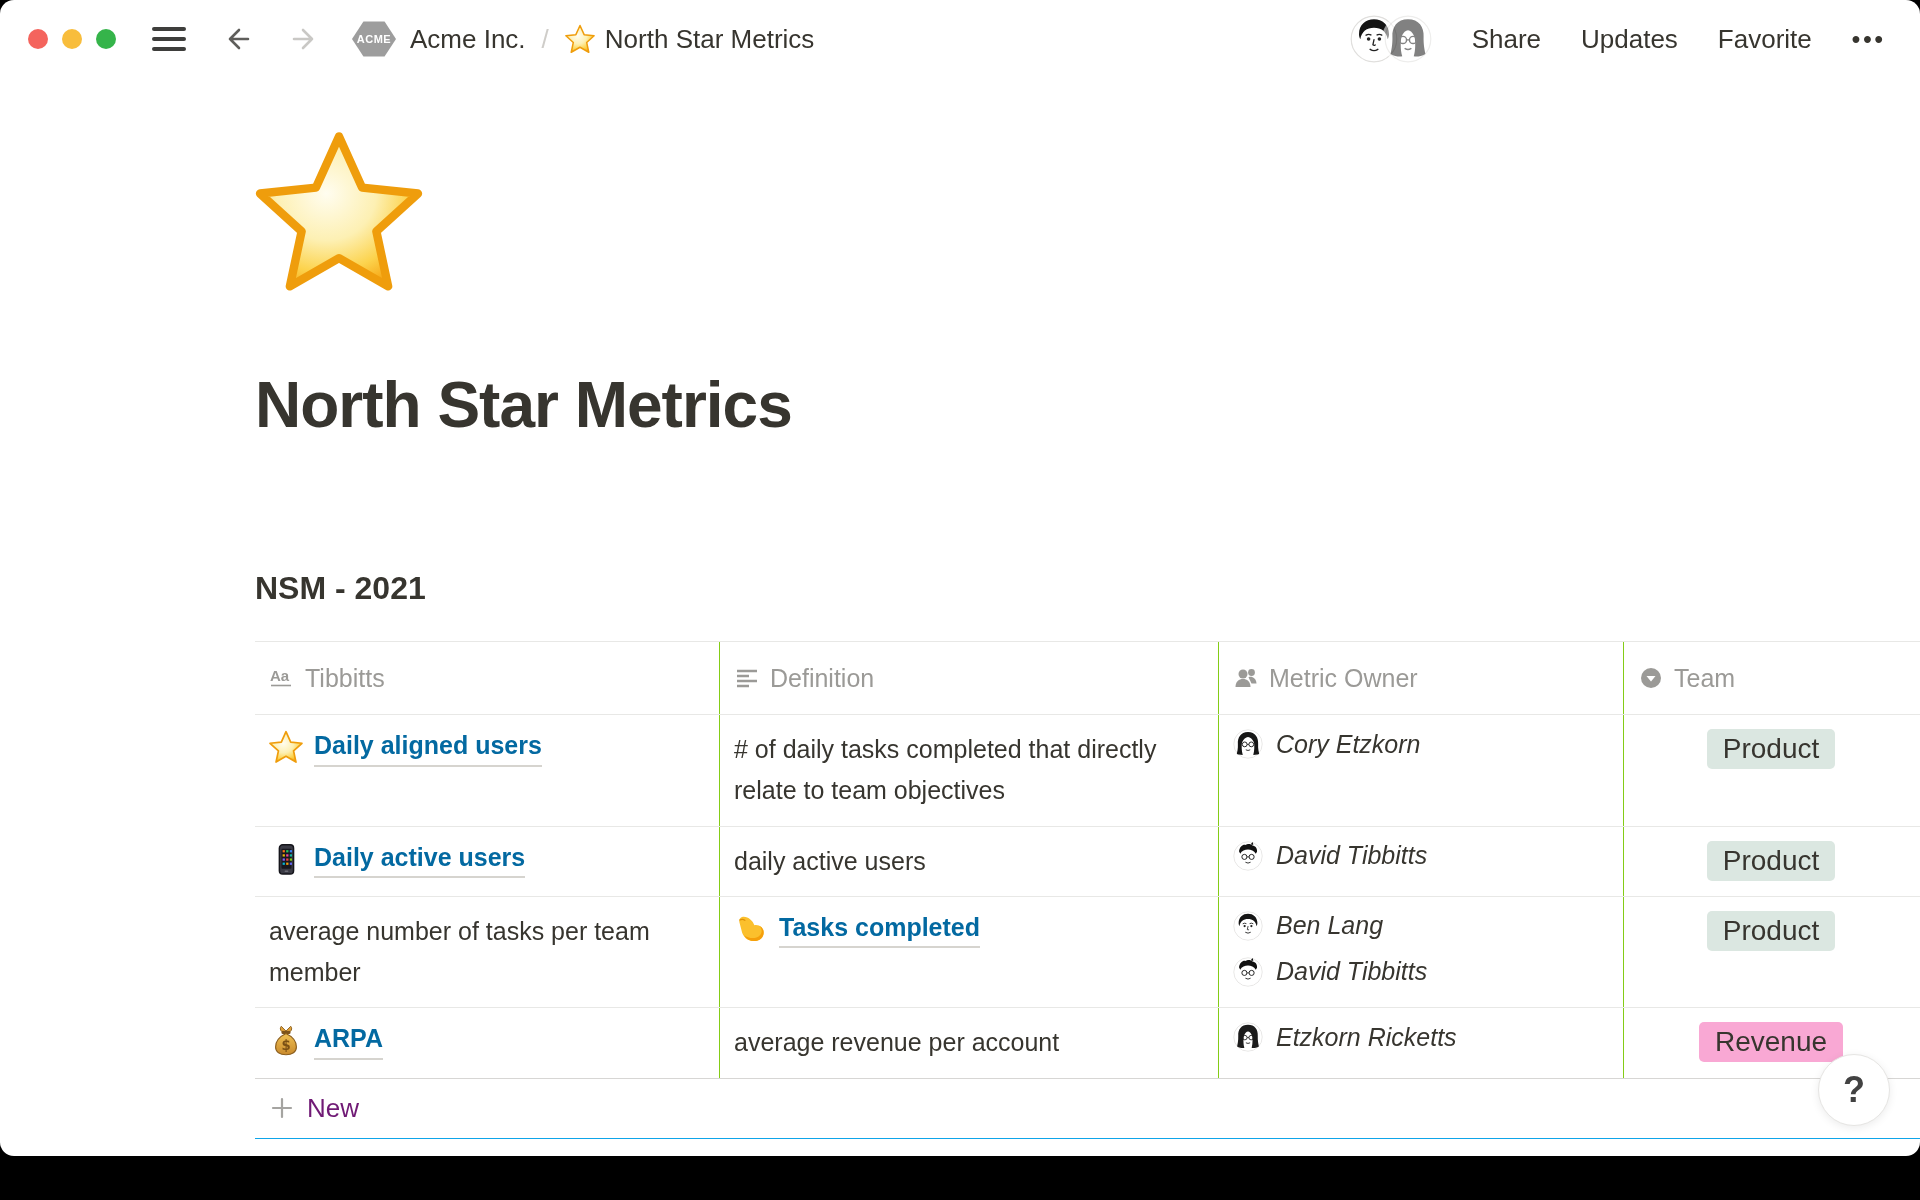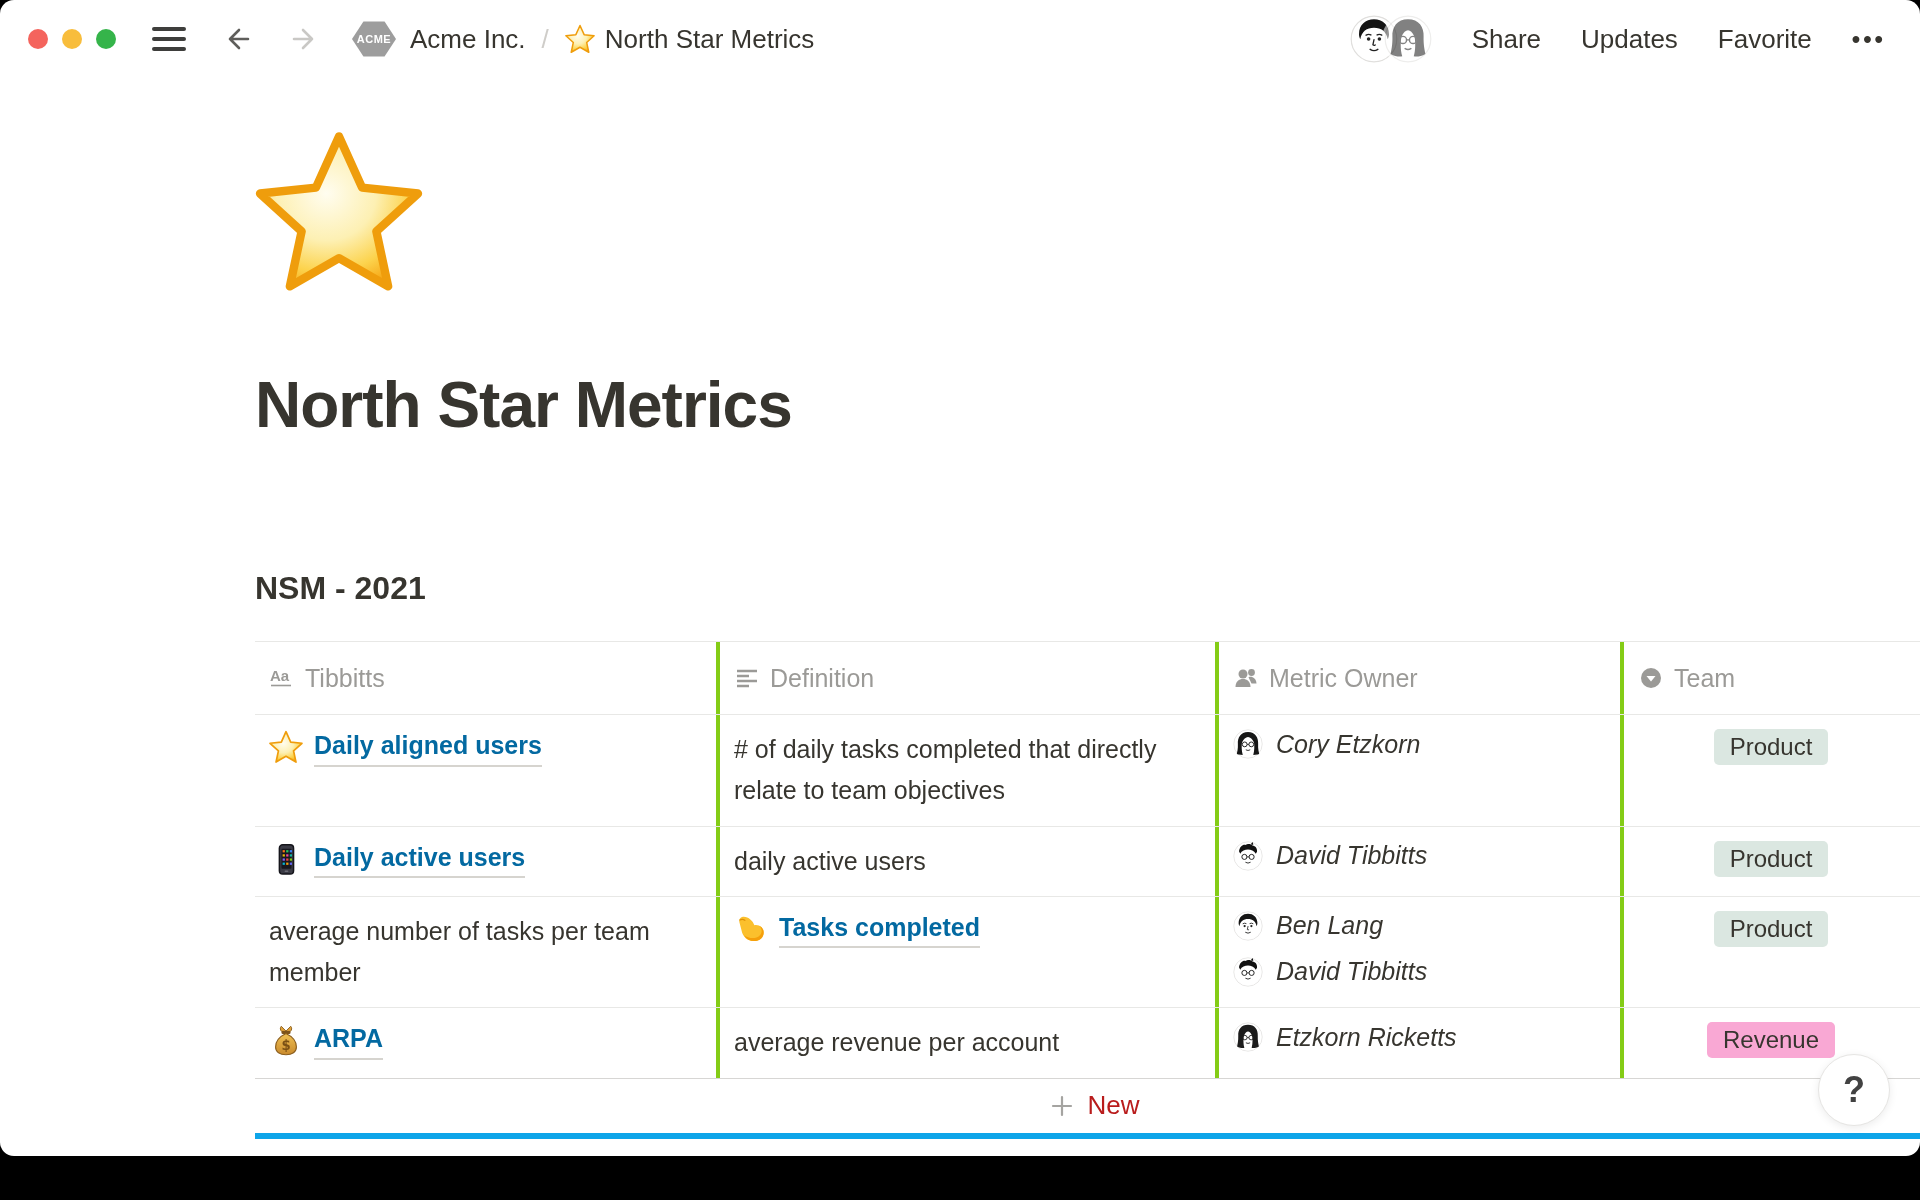--- a/index.html
+++ b/index.html
@@ -44,45 +44,45 @@
   .content { padding-left:255px; }
   .page-icon { margin-top:50px; width:168px; height:168px; cursor:pointer; }
   h1.page-title { margin-top:68px; font-size:64px; font-weight:bold; letter-spacing:-1px; color:#37352f; cursor:text; }
   h2.section-heading { margin-top:128px; font-size:32px; font-weight:bold; color:#37352f; cursor:text; }
 
   
   .db-table { margin-top:34px; width:1665px; }
   .db-row { display:grid; grid-template-columns:465px 499px 405px 1fr; border-bottom:1px solid #e8e8e6; }
   .db-row.header-row { border-top:1px solid #e8e8e6; }
   .db-row.last-data { border-bottom:1px solid #d7d6d4; }
-  .db-cell { padding:14px 16px 14px 14px; border-right:4px solid #84cc16; }
+  .db-cell { padding:14px 16px 14px 14px; border-right:1px solid #84cc16; }
   .db-cell:last-child { border-right:none;text-align:center; }
 
   .header-row .db-cell { display:flex; align-items:center; gap:10px; color:#9b9a97;
        font-size:25px; height:72px; cursor:pointer; }
   .prop-icon { width:26px; height:26px; flex:0 0 auto; }
 
   .metric-cell { display:flex; align-items:flex-start; gap:11px; cursor:pointer; }
   .row-emoji { width:34px; height:34px; flex:0 0 auto; margin-top:1px; }
   .metric-name { font-size:25px; font-weight:bold; color:#0369a1;
        border-bottom:2px solid #d6d4cf; padding-bottom:3px; line-height:1.3; }
 
   .def-text { font-size:25px; line-height:1.65; max-width:438px; cursor:text; }
 
   .owner-cell { display:flex; flex-direction:column; gap:16px; }
   .owner-chip { display:flex; align-items:center; gap:13px; cursor:pointer; }
   .owner-chip .av { width:30px; height:30px; border-radius:50%; flex:0 0 auto; }
   .owner-name { font-size:25px;font-style:italic; }
 
-  .tag { display:inline-block; font-size:24px; padding:4px 16px; border-radius:5px; cursor:pointer; }
+  .tag { display:inline-block; font-size:28px; padding:4px 16px; border-radius:5px; cursor:pointer; }
   .tag-green { background:#dbe7e1; }
   .tag-red { background:#f9a8d4; }
 
   .new-row { display:flex; align-items:center; gap:12px; height:60px; padding-left:14px;
-      border-bottom:6px solid #0ea5e9; color:#b91c1c; font-size:26px; cursor:pointer;justify-content:center; }
+      border-bottom:1px solid #0ea5e9; color:#701a75; font-size:26px; cursor:pointer; }
 
   .count-bar { width:465px; text-align:right; padding:18px 18px 0 0; cursor:pointer; }
   .count-label { font-size:17px; letter-spacing:2px; color:#9b9a97; }
   .count-value { font-size:24px; color:#37352f; margin-left:12px; }
 
   .help-btn { position:absolute; right:30px; bottom:30px; width:72px; height:72px; border-radius:50%;
       background:#fff; border:1px solid #e6e5e3; box-shadow:0 2px 8px rgba(0,0,0,.08);
       display:flex; align-items:center; justify-content:center; font-size:36px; font-weight:bold;
       color:#424242; cursor:pointer; }
 </style>

